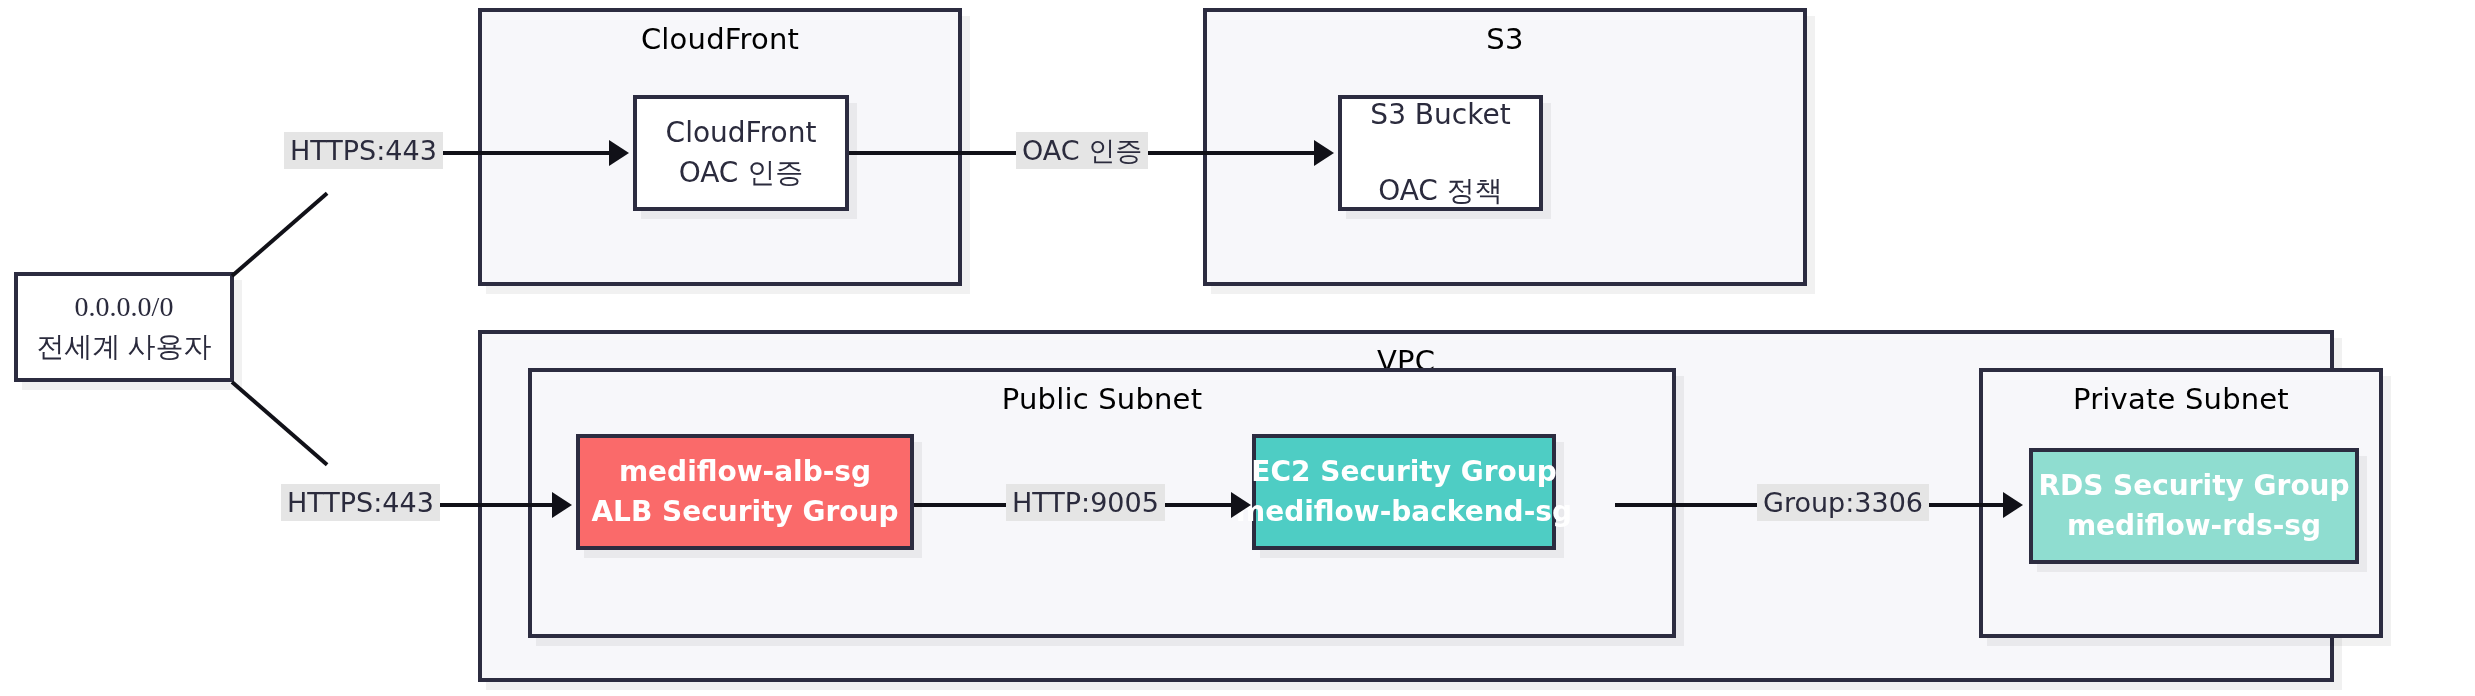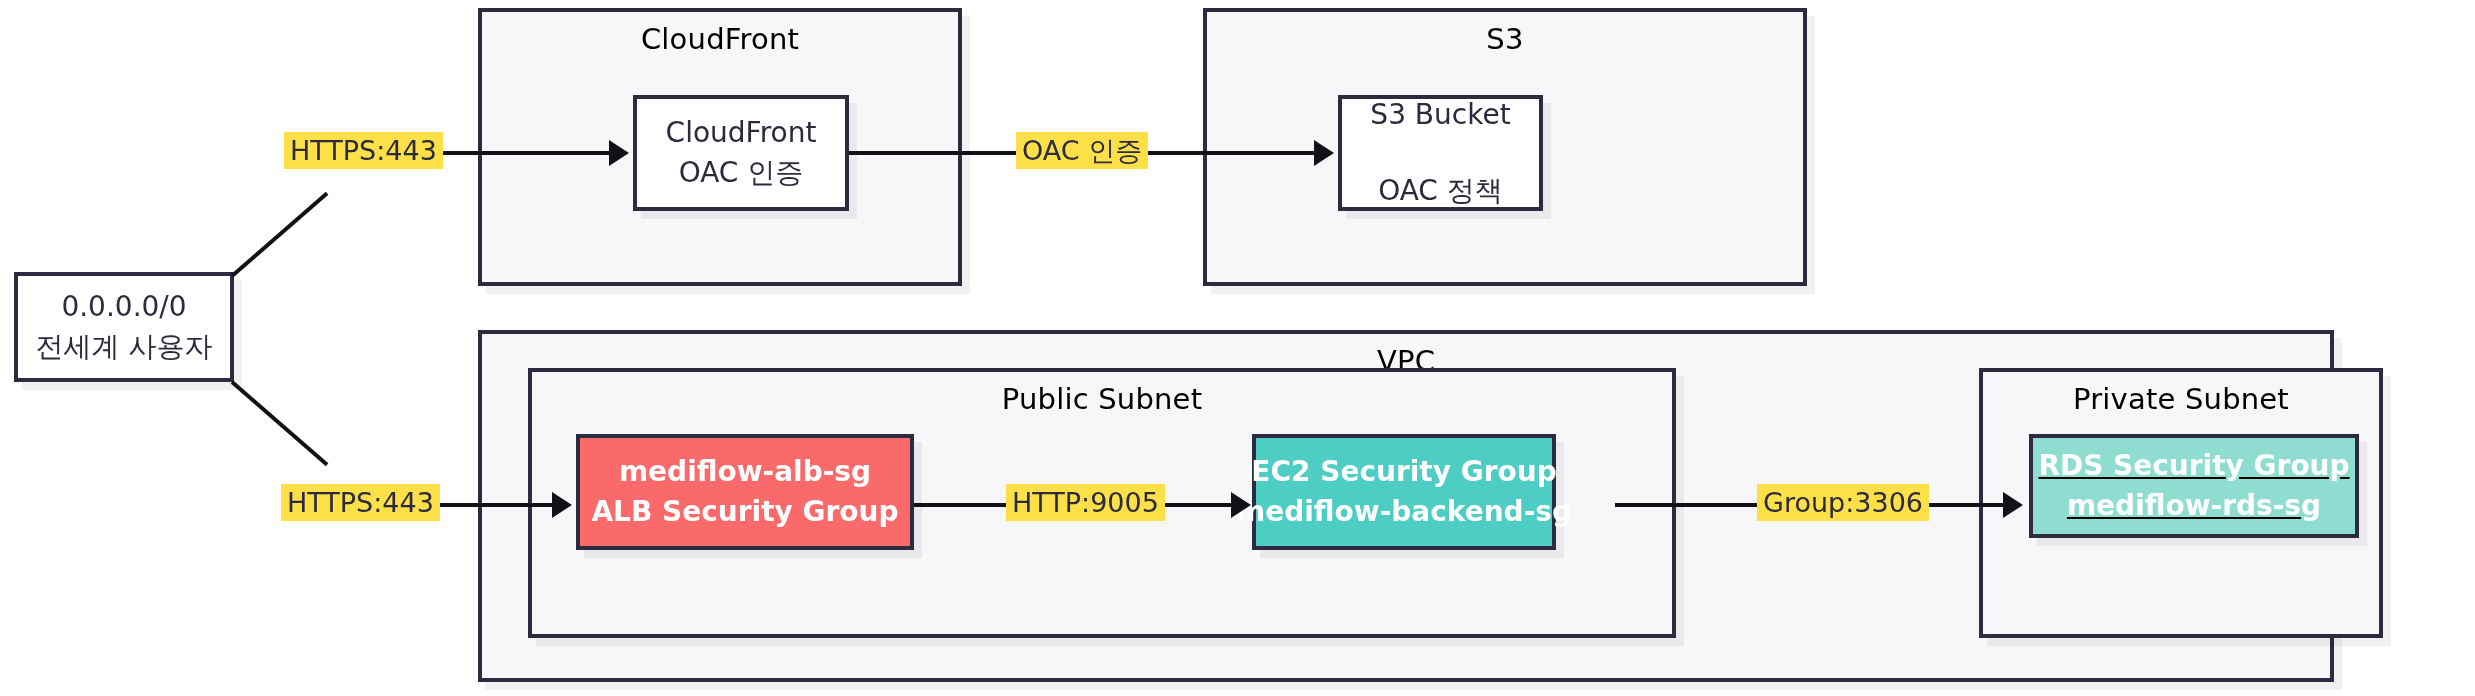--- a/index.html
+++ b/index.html
@@ -67,21 +67,21 @@
     border-left:20px solid #111118;
   }
   .diag{
     position:absolute;
     height:4px;
     background:#111118;
     transform-origin:0 50%;
   }
   .edge-label{
     position:absolute;
-    background:#fde047;
+    background:#e5e5e5;
     color:#2b2b3d;
     font-size:27px;
     line-height:1.15;
     padding:3px 6px;
     white-space:nowrap;
   }
 </style>
 </head>
 <body>
 
@@ -120,26 +120,26 @@
   <div class="node filled" style="left:576px; top:434px; width:338px; height:116px; background:#fa6a6a;">
     <span class="line">mediflow-alb-sg</span>
     <span class="line">ALB Security Group</span>
   </div>
 
   <div class="node filled" style="left:1252px; top:434px; width:304px; height:116px; background:#4ecdc4;">
     <span class="line">EC2 Security Group</span>
     <span class="line">mediflow-backend-sg</span>
   </div>
 
-  <div class="node filled" style="left:2029px; top:434px; width:330px; height:104px; background:#8fddd0;text-decoration:underline;">
+  <div class="node filled" style="left:2029px; top:448px; width:330px; height:116px; background:#8fddd0;">
     <span class="line">RDS Security Group</span>
     <span class="line">mediflow-rds-sg</span>
   </div>
 
-  <div class="node" style="left:14px; top:272px; width:220px; height:110px;">
+  <div class="node" style="left:14px; top:272px; width:220px; height:110px;font-family:Liberation Serif, serif;">
     <span class="line">0.0.0.0/0</span>
     <span class="line">전세계 사용자</span>
   </div>
 
   <div class="diag" style="left:232px; top:274px; width:126px; transform:rotate(-41deg);"></div>
   <div class="edge h" style="left:340px; top:151px; width:272px;"></div>
   <div class="arrow" style="left:609px; top:140px;"></div>
   <div class="edge-label" style="left:284px; top:132px;">HTTPS:443</div>
 
   <div class="edge h" style="left:849px; top:151px; width:470px;"></div>

